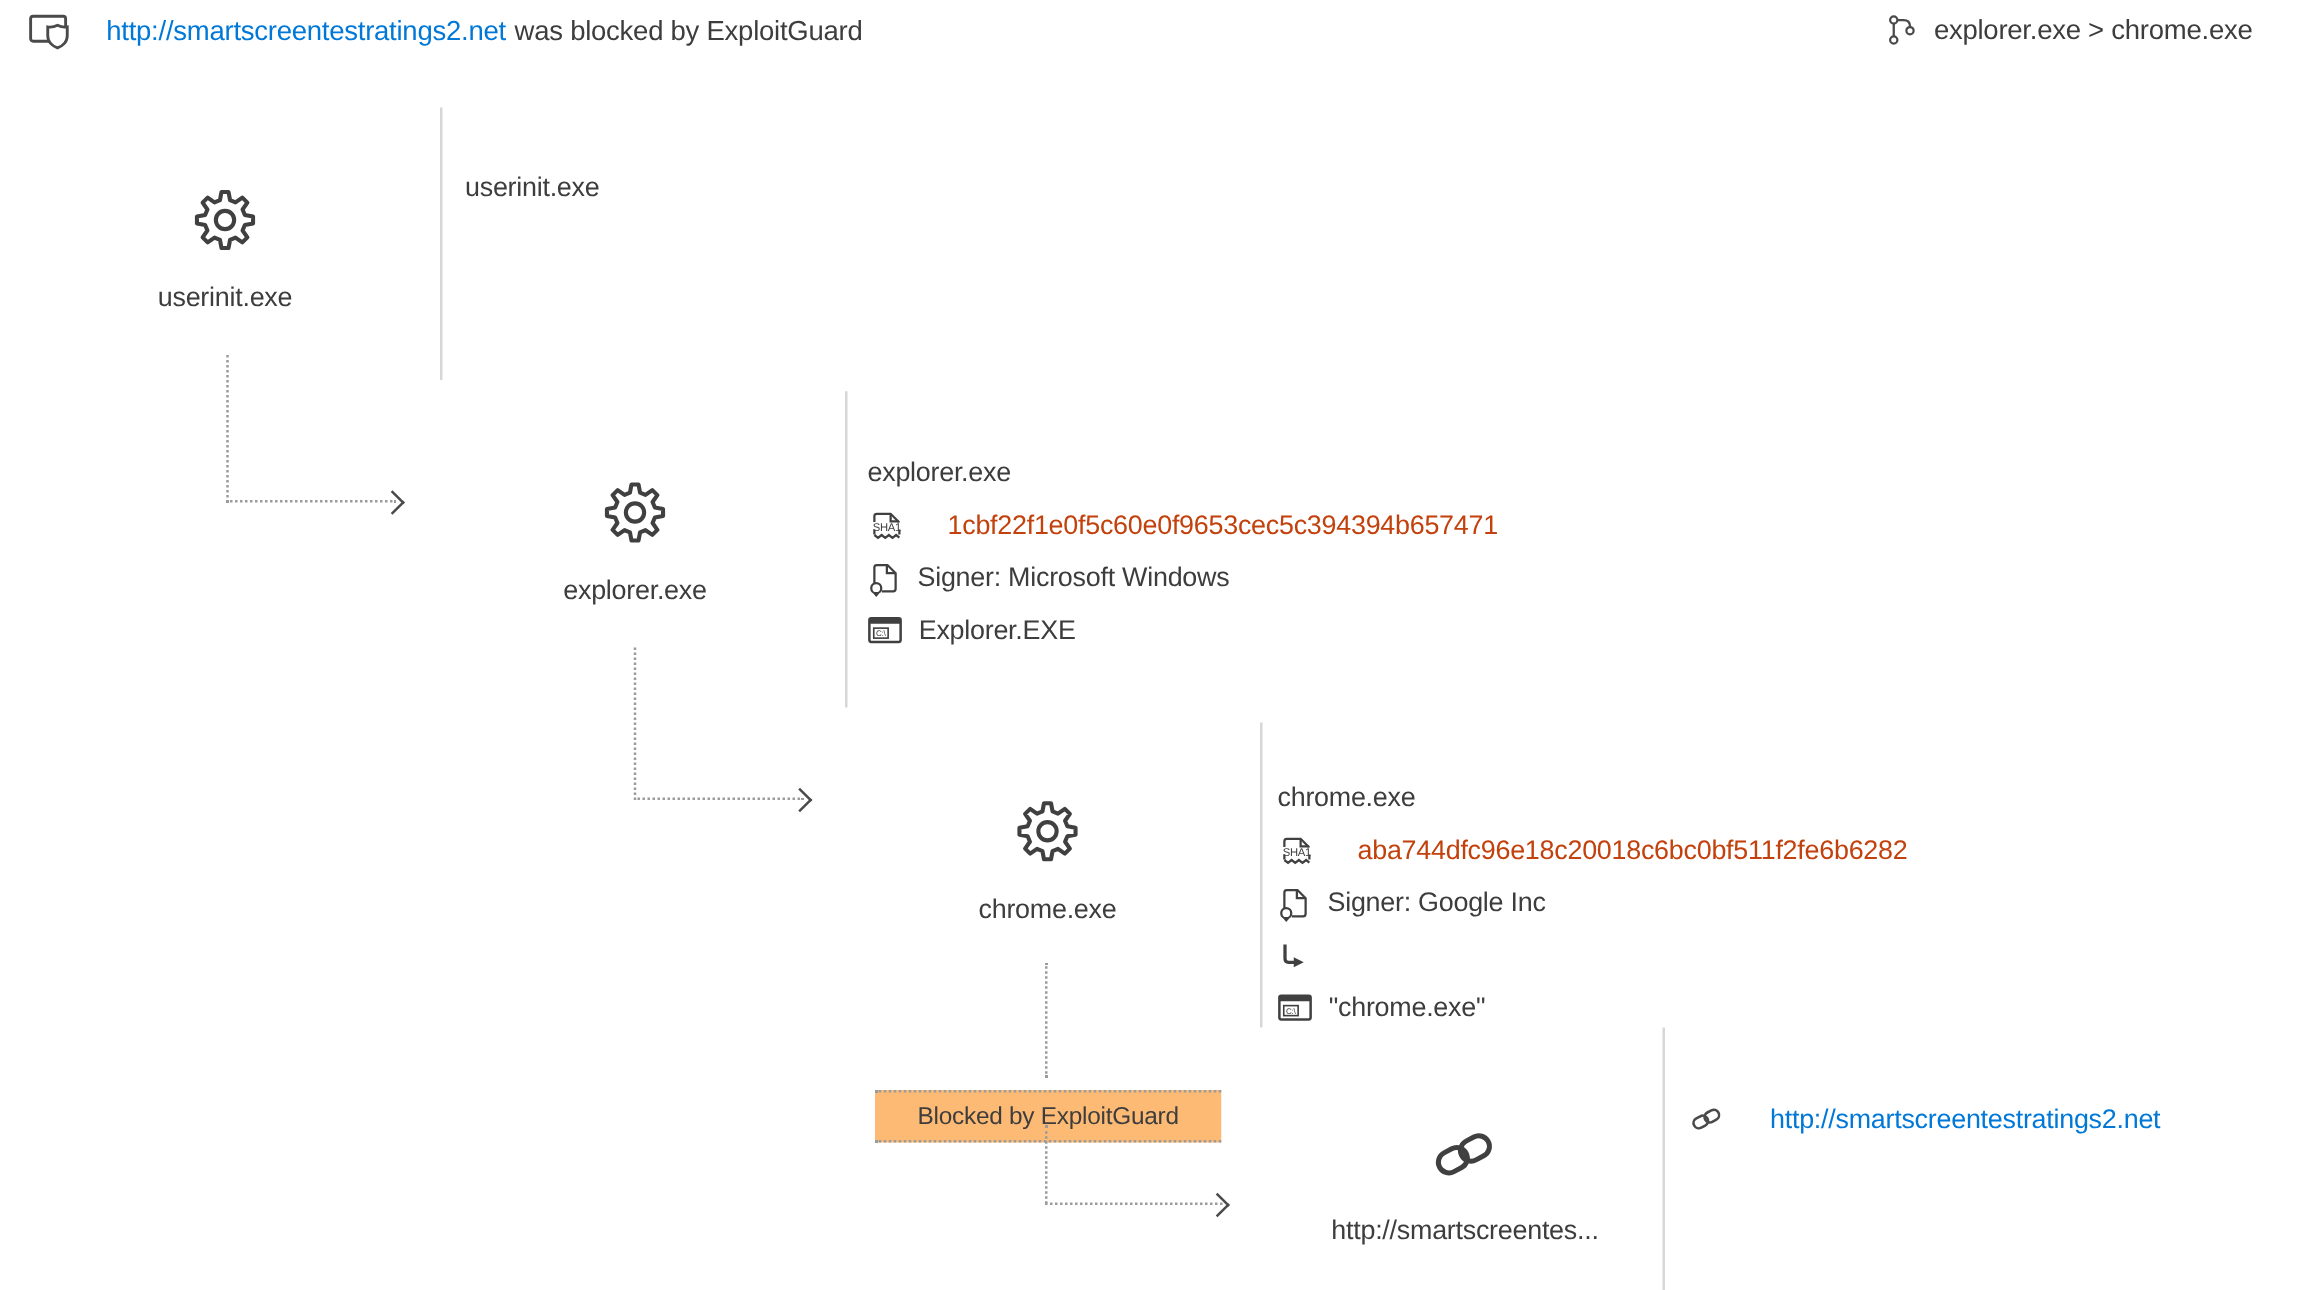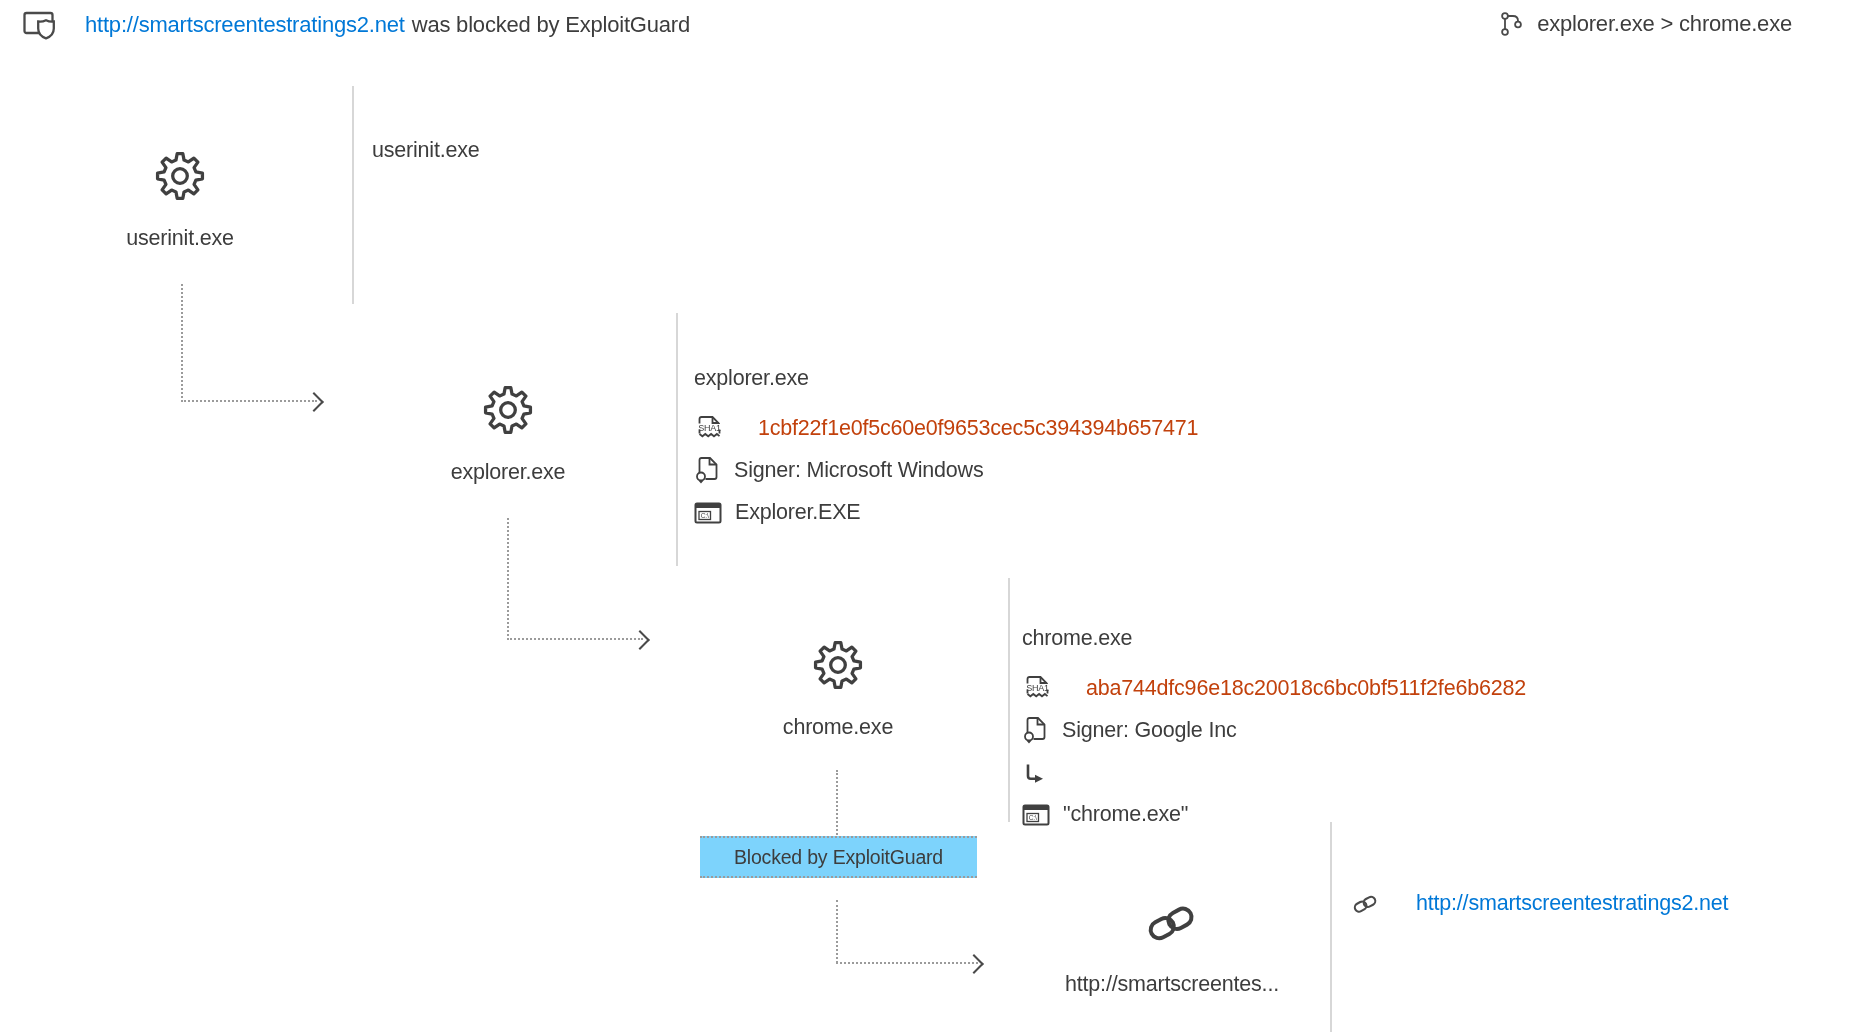--- a/index.html
+++ b/index.html
@@ -5,46 +5,46 @@
   html,body{margin:0;padding:0;background:#fff;}
   #canvas{position:relative;width:1854px;height:1032px;background:#fff;overflow:hidden;
           font-family:"Liberation Sans","DejaVu Sans",sans-serif;color:#3d3d3d;letter-spacing:-0.2px;}
   svg{overflow:visible;display:block;}
 
   
   .hdr-icon{position:absolute;left:22px;top:8px;}
   .hdr-text{position:absolute;left:85px;top:12px;font-size:22px;white-space:nowrap;}
   .hdr-link{color:#0078d7;cursor:pointer;}
   .hdr-suffix{color:#3d3d3d;margin-left:7px;}
-  .hdr-right{position:absolute;right:62px;top:11px;display:flex;align-items:flex-end;font-size:22px;white-space:nowrap;}
+  .hdr-right{position:absolute;right:52px;top:11px;display:flex;align-items:flex-end;font-size:22px;white-space:nowrap;}
   .hdr-right svg{margin-right:12px;}
 
   
   .divider{position:absolute;width:2px;background:#d7d7d7;}
 
   
   .vdot{position:absolute;width:0;border-left:2px dotted #9b9b9b;}
   .hdot{position:absolute;height:0;border-top:2px dotted #9b9b9b;}
   .chev{position:absolute;width:12px;height:12px;border-top:2.4px solid #4a4a4a;
         border-right:2.4px solid #4a4a4a;transform:rotate(45deg);}
 
   
   .node{position:absolute;width:220px;display:flex;flex-direction:column;align-items:center;cursor:pointer;}
   .node-label{margin-top:24px;font-size:21.5px;color:#3d3d3d;white-space:nowrap;}
 
   
   .panel{position:absolute;font-size:21.5px;color:#3d3d3d;white-space:nowrap;}
   .panel-title{height:28px;line-height:28px;margin-bottom:7px;}
-  .prow{display:flex;align-items:flex-end;height:42px;}
+  .prow{display:flex;align-items:center;height:42px;}
   .prow svg{margin-right:13px;flex:none;}
   .hash-link{color:#c2410c;margin-left:20px;cursor:pointer;}
   .blue-link{color:#0078d7;cursor:pointer;}
 
   
-  .blocked-label{position:absolute;left:700px;top:836px;width:277px;height:38px;background:#7dd3fc;
+  .blocked-label{position:absolute;left:700px;top:872px;width:277px;height:38px;background:#fdba74;
      border-top:2px dotted #9b9b9b;border-bottom:2px dotted #9b9b9b;
      display:flex;align-items:center;justify-content:center;font-size:19.5px;color:#3d3d3d;}
 </style>
 </head>
 <body>
 
 <div id="canvas">
 
   <div class="hdr-icon">
     <svg width="40" height="36" viewBox="0 0 40 36">

